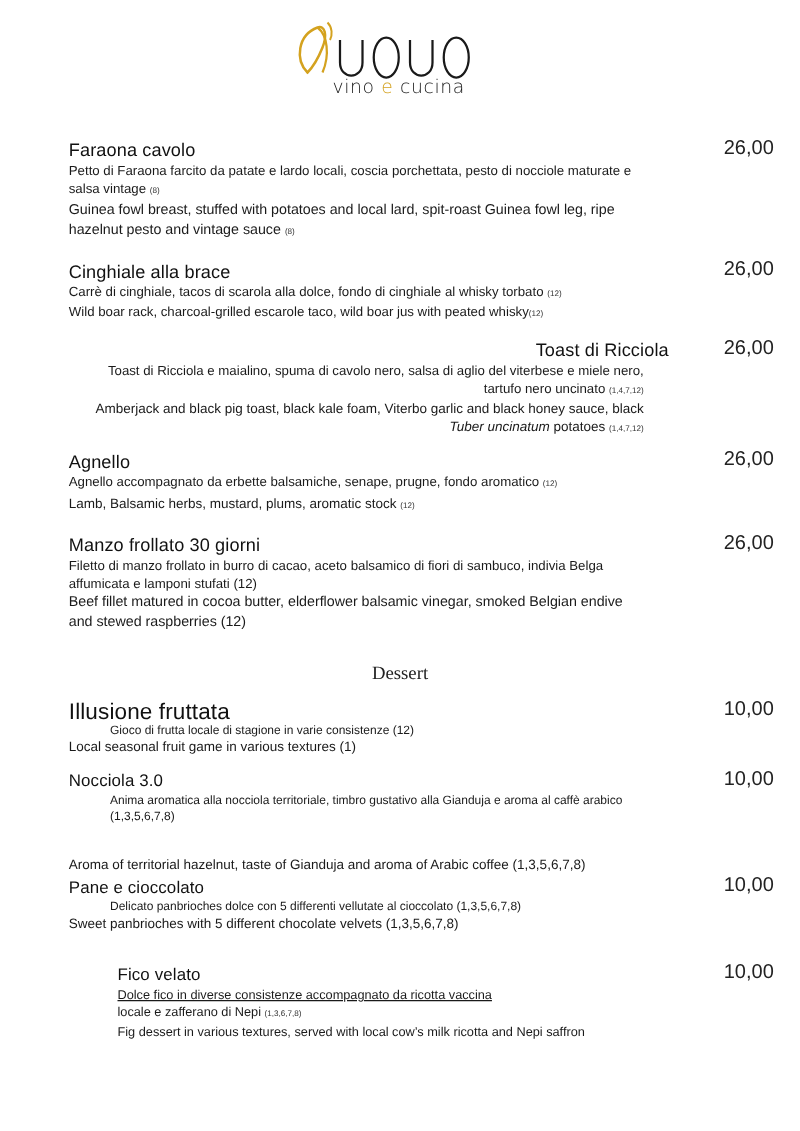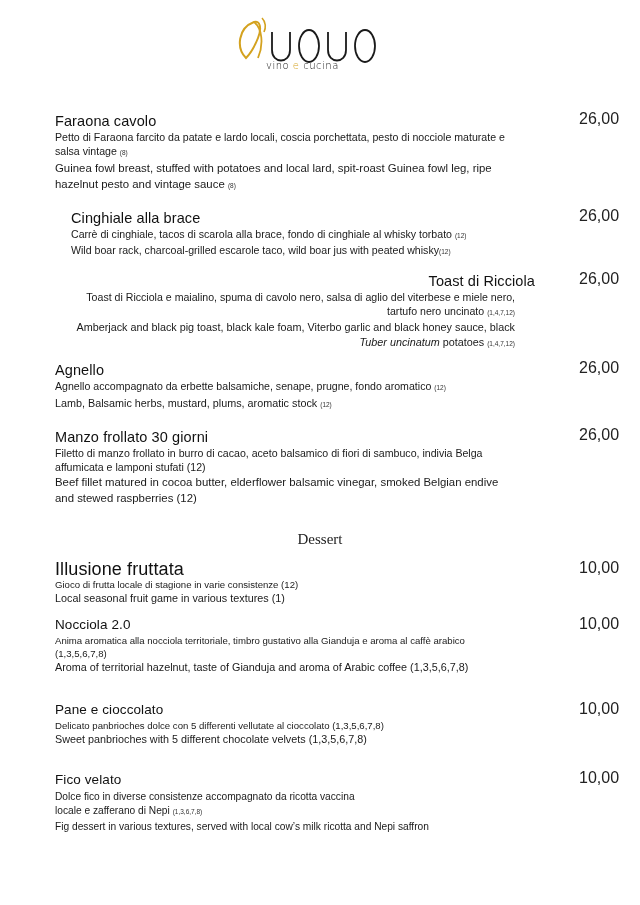--- a/index.html
+++ b/index.html
@@ -6,21 +6,21 @@
     html, body { width: 640px; height: 905px; background: #ffffff; overflow: hidden; }
     body { position: relative; font-family: "Liberation Sans", "DejaVu Sans", sans-serif; color: #1a1a1a; }
 
     .logo { position: absolute; left: 232px; top: 14px; width: 170px; height: 68px; }
     .logo svg { display: block; }
 
     .item { position: absolute; left: 55px; width: 480px; }
     .item-title { font-size: 14.5px; line-height: 18px; color: #111; letter-spacing: 0.1px; }
     .desc-it { font-size: 10.6px; line-height: 14px; color: #1a1a1a; }
     .desc-en { font-size: 11.4px; line-height: 16px; color: #1a1a1a; }
-    .desc-it.small { font-size: 9.6px; line-height: 13px; }
+    .desc-it.small { font-size: 9.6px; line-height: 13px; margin-left: 33px; }
     .desc-en.small { font-size: 10.8px; line-height: 15px; }
     .allergen { font-size: 6.5px; color: #333; vertical-align: baseline; }
     .price { position: absolute; left: 579px; width: 40px; font-size: 16px; line-height: 14px; color: #222; }
     .section-title { position: absolute; left: 0; width: 640px; top: 531px; text-align: center;
       font-family: "Liberation Serif", "DejaVu Serif", serif; font-size: 15px; color: #222; }
     em { font-style: italic; }
   </style>
 </head>
 <body>
 
@@ -29,42 +29,42 @@
 
     <path d="M14 44 C 4 34, 6 14, 22 8 C 28 6, 30 14, 26 24 C 22 34, 18 40, 14 44 Z" fill="none" stroke="#d4a21f" stroke-width="2"></path>
     <path d="M22 8 C 30 14, 32 30, 26 44" fill="none" stroke="#d4a21f" stroke-width="1.8"></path>
     <path d="M30 4 C 34 8, 34 14, 32 18" fill="none" stroke="#d4a21f" stroke-width="1.6"></path>
 
     <path d="M40 18 L40 36 C40 50, 58 50, 58 36 L58 18" fill="none" stroke="#1a1a1a" stroke-width="1.8"></path>
     <ellipse cx="77" cy="32" rx="10" ry="16" fill="none" stroke="#1a1a1a" stroke-width="1.8"></ellipse>
     <path d="M96 18 L96 36 C96 50, 114 50, 114 36 L114 18" fill="none" stroke="#1a1a1a" stroke-width="1.8"></path>
     <ellipse cx="133" cy="32" rx="10" ry="16" fill="none" stroke="#1a1a1a" stroke-width="1.8"></ellipse>
   </svg>
-  <div style="position:absolute; left:34px; top:46px; font-family:'DejaVu Sans', sans-serif; font-size:10px; font-weight:300; letter-spacing:0.5px; color:#1a1a1a; white-space:nowrap;">
+  <div style="position:absolute; left:34px; top:46px; font-family:'DejaVu Sans', sans-serif; font-size:15px; font-weight:300; letter-spacing:0.5px; color:#1a1a1a; white-space:nowrap;">
     <span>vino </span><span style="color:#d4a21f;">e</span><span> cucina</span>
   </div>
 </div>
 
 <div class="item" style="top:112px;">
   <div class="item-title">Faraona cavolo</div>
   <div class="desc-it" style="width:450px;">
     <span>Petto di Faraona farcito da patate e lardo locali, coscia porchettata, pesto di nocciole maturate e salsa vintage</span>
     <span class="allergen">(8)</span>
   </div>
   <div class="desc-en" style="width:460px;">
     <span>Guinea fowl breast, stuffed with potatoes and local lard, spit-roast Guinea fowl leg, ripe hazelnut pesto and vintage sauce</span>
     <span class="allergen">(8)</span>
   </div>
 </div>
 <div class="price" style="top:112px;">26,00</div>
 
-<div class="item" style="top:209px;margin-left:16px;">
+<div class="item" style="top:209px;">
   <div class="item-title">Cinghiale alla brace</div>
   <div class="desc-it" style="width:480px;">
-    <span>Carrè di cinghiale, tacos di scarola alla brace, fondo di cinghiale al whisky torbato</span>
+    <span>Carrè di cinghiale, tacos di scarola alla dolce, fondo di cinghiale al whisky torbato</span>
     <span class="allergen">(12)</span>
   </div>
   <div class="desc-it" style="width:480px; line-height:15px;">
     <span>Wild boar rack, charcoal-grilled escarole taco, wild boar jus with peated whisky</span><span class="allergen">(12)</span>
   </div>
 </div>
 <div class="price" style="top:209px;">26,00</div>
 
 <div class="item" style="top:272px;text-align:right;">
   <div class="item-title">Toast di Ricciola</div>
@@ -102,35 +102,35 @@
 <div class="section-title">Dessert</div>
 
 <div class="item" style="top:560px;">
   <div class="item-title" style="font-size:18px;">Illusione fruttata</div>
   <div class="desc-it small">Gioco di frutta locale di stagione in varie consistenze (12)</div>
   <div class="desc-en small">Local seasonal fruit game in various textures (1)</div>
 </div>
 <div class="price" style="top:561px;">10,00</div>
 
 <div class="item" style="top:616px;">
-  <div class="item-title" style="font-size:13.5px;">Nocciola 2.0</div>
+  <div class="item-title" style="font-size:13.5px;">Nocciola 3.0</div>
   <div class="desc-it small" style="width:440px;">Anima aromatica alla nocciola territoriale, timbro gustativo alla Gianduja e aroma al caffè arabico (1,3,5,6,7,8)</div>
-  <div class="desc-en small" style="width:480px;">Aroma of territorial hazelnut, taste of Gianduja and aroma of Arabic coffee (1,3,5,6,7,8)</div>
+  <div class="desc-en small" style="width:480px;margin-top:25px;">Aroma of territorial hazelnut, taste of Gianduja and aroma of Arabic coffee (1,3,5,6,7,8)</div>
 </div>
 <div class="price" style="top:617px;">10,00</div>
 
 <div class="item" style="top:701px;">
   <div class="item-title" style="font-size:13.5px;">Pane e cioccolato</div>
   <div class="desc-it small">Delicato panbrioches dolce con 5 differenti vellutate al cioccolato (1,3,5,6,7,8)</div>
   <div class="desc-en small">Sweet panbrioches with 5 different chocolate velvets (1,3,5,6,7,8)</div>
 </div>
 <div class="price" style="top:702px;">10,00</div>
 
-<div class="item" style="top:771px;">
+<div class="item" style="top:771px;margin-left:39px;">
   <div class="item-title" style="font-size:13.5px;">Fico velato</div>
-  <div class="desc-it" style="font-size:10.2px; line-height:15px;">Dolce fico in diverse consistenze accompagnato da ricotta vaccina</div>
+  <div class="desc-it" style="font-size:10.2px; line-height:15px;text-decoration:underline;">Dolce fico in diverse consistenze accompagnato da ricotta vaccina</div>
   <div class="desc-it" style="font-size:10.2px; line-height:14px;">
     <span>locale e zafferano di Nepi</span>
     <span class="allergen">(1,3,6,7,8)</span>
   </div>
   <div class="desc-it" style="font-size:10.2px; line-height:15px; width:490px;">Fig dessert in various textures, served with local cow’s milk ricotta and Nepi saffron</div>
 </div>
 <div class="price" style="top:771px;">10,00</div>
 
 </body></html>

